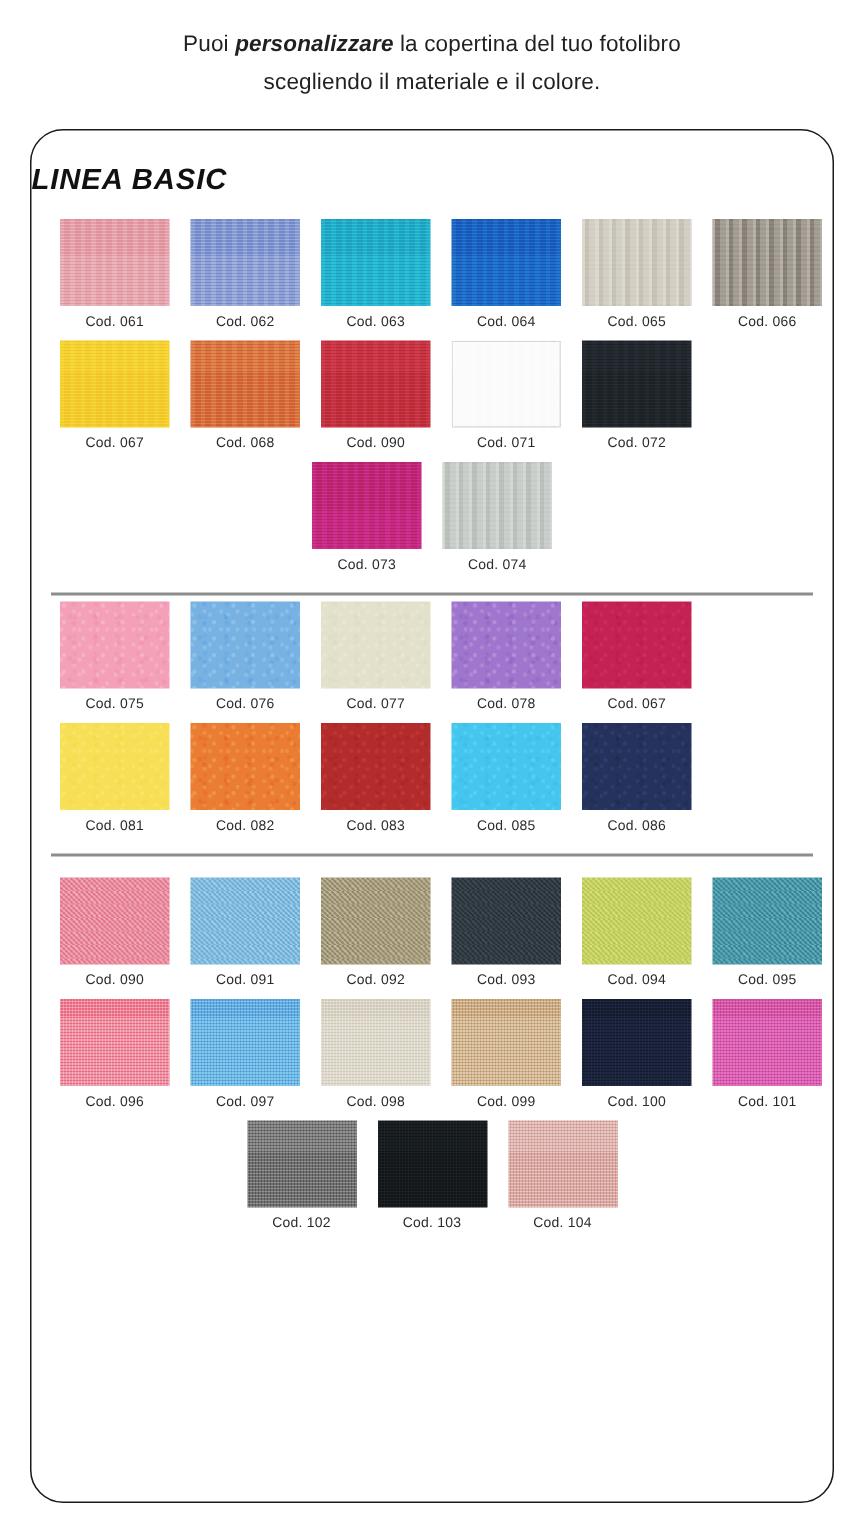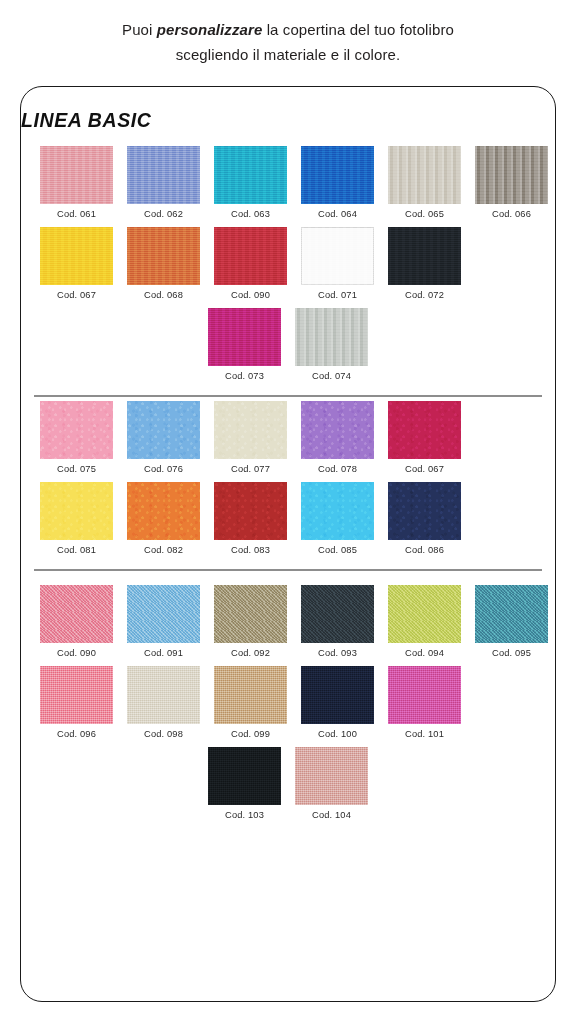--- a/index.html
+++ b/index.html
@@ -332,37 +332,45 @@
             <div class="swatch tex-twill" style="background: rgb(71, 146, 164);"></div>
             <div class="label">Cod. 095</div>
           </div>
         </div>
         <div class="row r6">
           <div class="cell">
             <div class="swatch tex-linen" style="background: rgb(236, 126, 147);"></div>
             <div class="label">Cod. 096</div>
           </div>
           <div class="cell">
+            <div class="swatch tex-linen" style="background: rgb(91, 163, 220);"></div>
+            <div class="label">Cod. 097</div>
+          </div>
+          <div class="cell">
             <div class="swatch tex-linen" style="background: rgb(216, 210, 195);"></div>
             <div class="label">Cod. 098</div>
           </div>
           <div class="cell">
             <div class="swatch tex-linen" style="background: rgb(197, 162, 120);"></div>
             <div class="label">Cod. 099</div>
           </div>
           <div class="cell">
             <div class="swatch tex-linen" style="background: rgb(23, 31, 51);"></div>
             <div class="label">Cod. 100</div>
           </div>
           <div class="cell">
             <div class="swatch tex-linen" style="background: rgb(207, 79, 156);"></div>
             <div class="label">Cod. 101</div>
           </div>
         </div>
         <div class="row">
+          <div class="cell">
+            <div class="swatch tex-linen" style="background: rgb(102, 102, 102);"></div>
+            <div class="label">Cod. 102</div>
+          </div>
           <div class="cell">
             <div class="swatch tex-linen" style="background: rgb(21, 25, 28);"></div>
             <div class="label">Cod. 103</div>
           </div>
           <div class="cell">
             <div class="swatch tex-linen" style="background: rgb(213, 160, 154);"></div>
             <div class="label">Cod. 104</div>
           </div>
         </div>
       </div>

